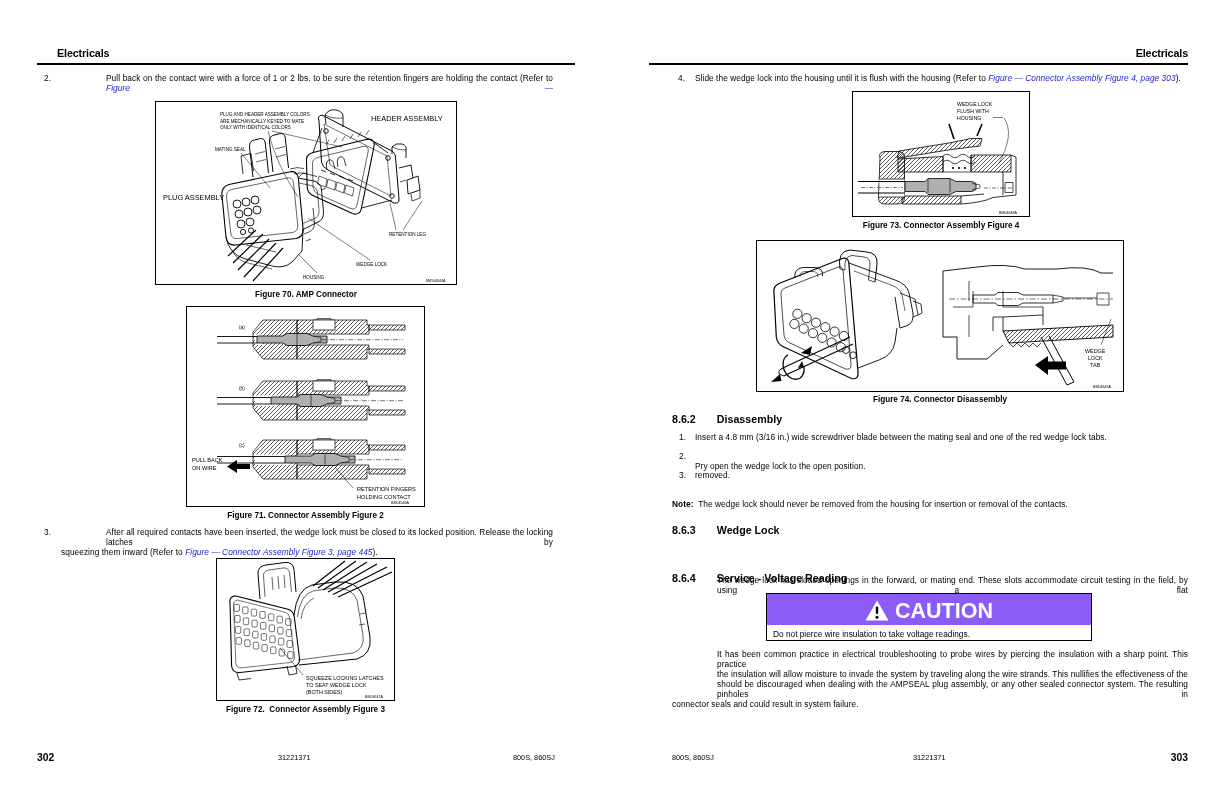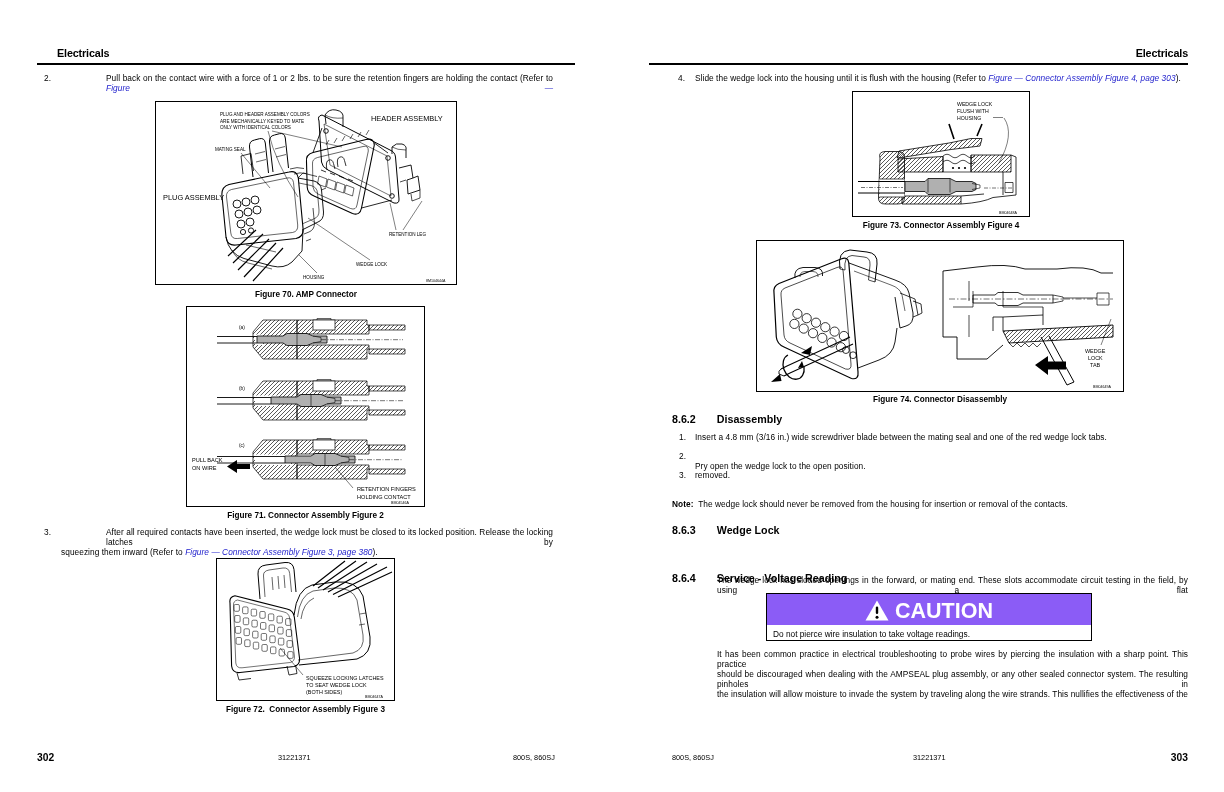--- a/index.html
+++ b/index.html
@@ -180,21 +180,21 @@
 <text x="170" y="192">HOLDING CONTACT</text>
 </g>
 <text x="204" y="197" fill="#000" stroke="none" font-size="3.6">BM04546A</text>
 </svg>
 </div>
 <div class="abs cap" style="left:186px;top:511px;width:239px;">Figure 71. Connector Assembly Figure 2</div>
 
 <div class="abs body" style="left:44px;top:528px;width:14px;">3.</div>
 <div class="abs body" style="left:61px;top:528px;width:492px;">
   <div class="jst">After all required contacts have been inserted, the wedge lock must be closed to its locked position. Release the locking latches by</div>
-  <div>squeezing them inward (Refer to <span class="lnk">Figure — Connector Assembly Figure 3, page 380</span>).</div>
+  <div>squeezing them inward (Refer to <span class="lnk">Figure — Connector Assembly Figure 3, page 445</span>).</div>
 </div>
 
 <div class="abs" style="left:216px;top:558px;width:179px;height:143px;border:1.4px solid #000;box-sizing:border-box;">
 <svg width="177" height="141" viewBox="0 0 177 141" fill="none" stroke="#000" stroke-width="0.9">
 
 <path d="M96 27 L128 2 M101 29 L139 2 M106 31 L150 3 M111 33 L160 5 M116 35.5 L170 8 M121 38 L175 13" stroke-width="1.2"></path>
 
 <path d="M77 56 Q80 30 95 26 L118 23 Q140 21 146 37 L153 78 Q155 95 140 100 L82 106" stroke-width="1"></path>
 <path d="M80.5 58 Q83 36 96 32 L117 29 Q135 28 140 41 L146 76 Q148 90 136 94 L81 101" stroke-width="0.6"></path>
 <path d="M84 60 Q86 44 97 39 M143 55 L149 54 M142 66 L148 65" stroke-width="0.6"></path>
@@ -442,19 +442,20 @@
   <div style="background:#8b5cf6;color:#fff;height:31px;text-align:center;font-weight:bold;font-size:21.5px;line-height:34px;"><svg width="24" height="21" viewBox="0 0 24 21" style="display:inline-block;vertical-align:-3px;margin-right:6px;">
         <path d="M12 0.5 L23.5 20.5 H0.5 Z" fill="#fff"></path>
         <rect x="10.8" y="6.5" width="2.4" height="7.5" rx="1.2" fill="#000"></rect>
         <circle cx="12" cy="17.2" r="1.5" fill="#000"></circle>
       </svg>CAUTION</div>
   <div style="font-size:8.3px;padding:3.5px 0 0 6px;">Do not pierce wire insulation to take voltage readings.</div>
 </div>
 
 <div class="abs body" style="left:672px;top:650px;width:516px;">
   <div class="jst">It has been common practice in electrical troubleshooting to probe wires by piercing the insulation with a sharp point. This practice</div>
+  <div class="jst">the insulation will allow moisture to invade the system by traveling along the wire strands. This nullifies the effectiveness of the</div>
   <div class="jst">should be discouraged when dealing with the AMPSEAL plug assembly, or any other sealed connector system. The resulting pinholes in</div>
-  <div class="jst">the insulation will allow moisture to invade the system by traveling along the wire strands. This nullifies the effectiveness of the</div>
+  <div>connector seals and could result in system failure.</div>
 </div>
 
 <div class="abs ftr" style="left:672px;top:753px;">800S, 860SJ</div>
 <div class="abs ftr" style="left:913px;top:753px;">31221371</div>
 <div class="abs pgno" style="right:36px;top:751.5px;">303</div>
 
 </body></html>

